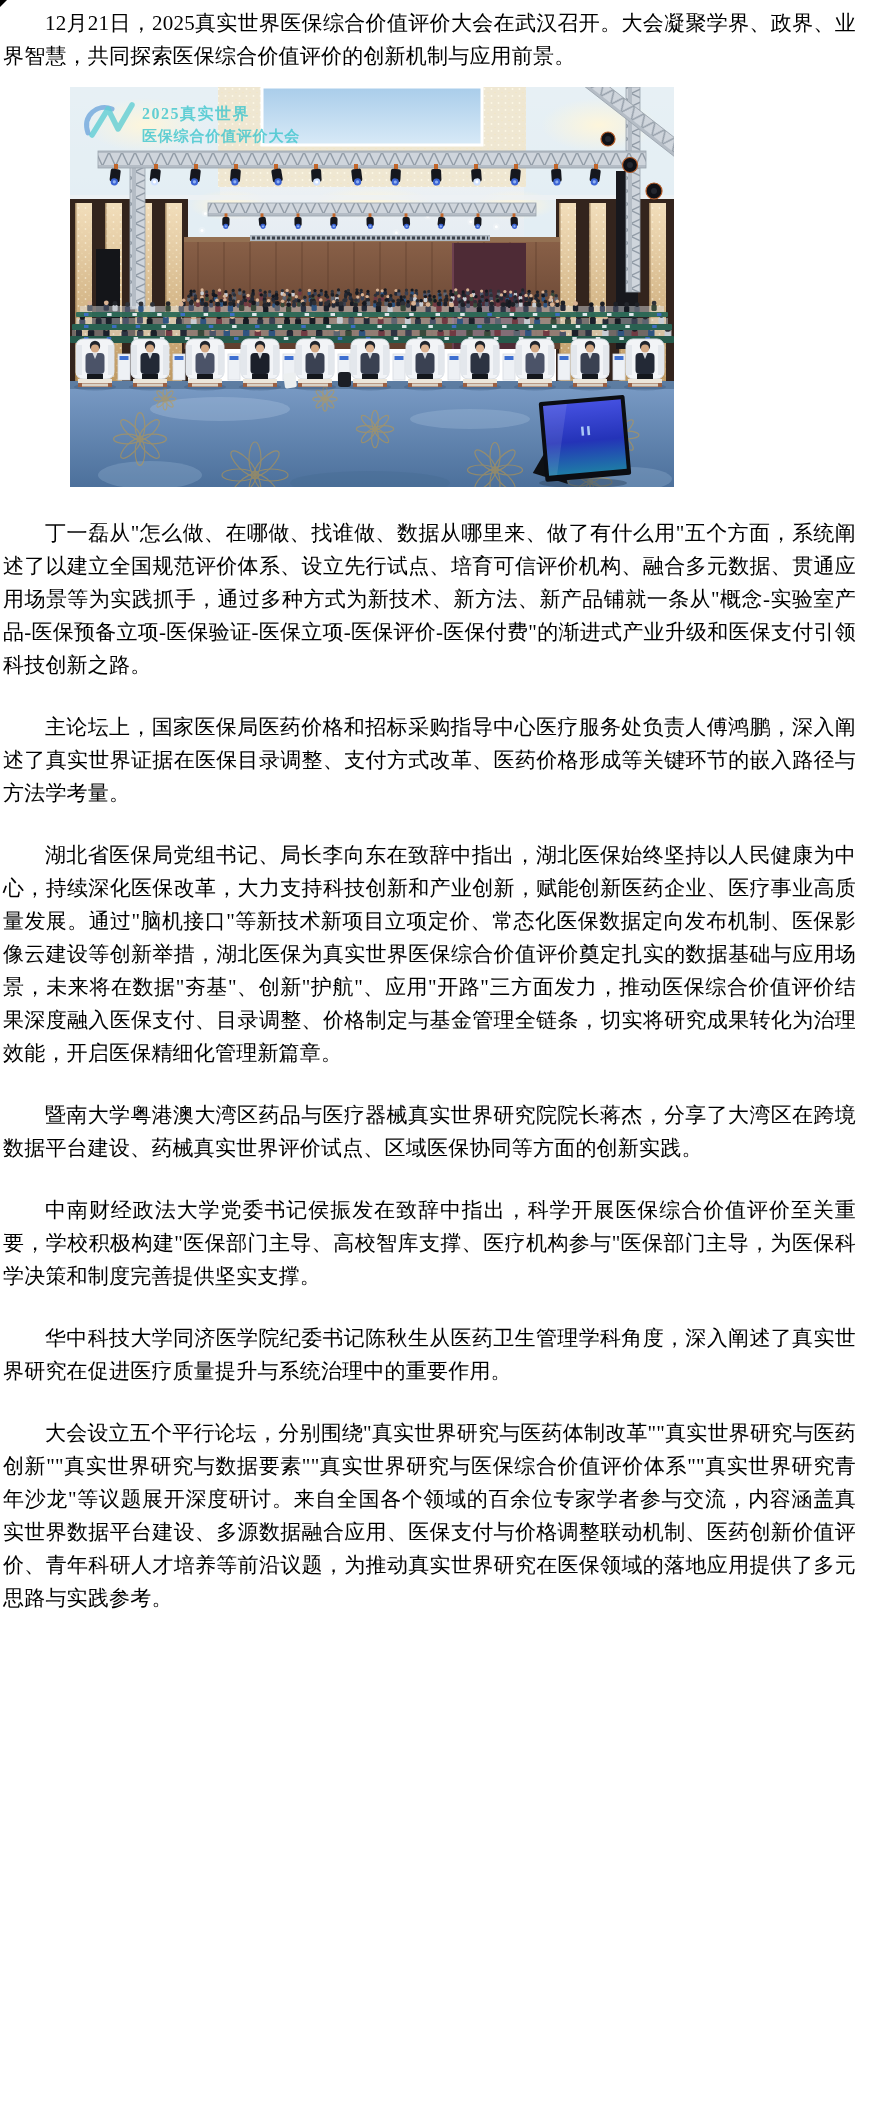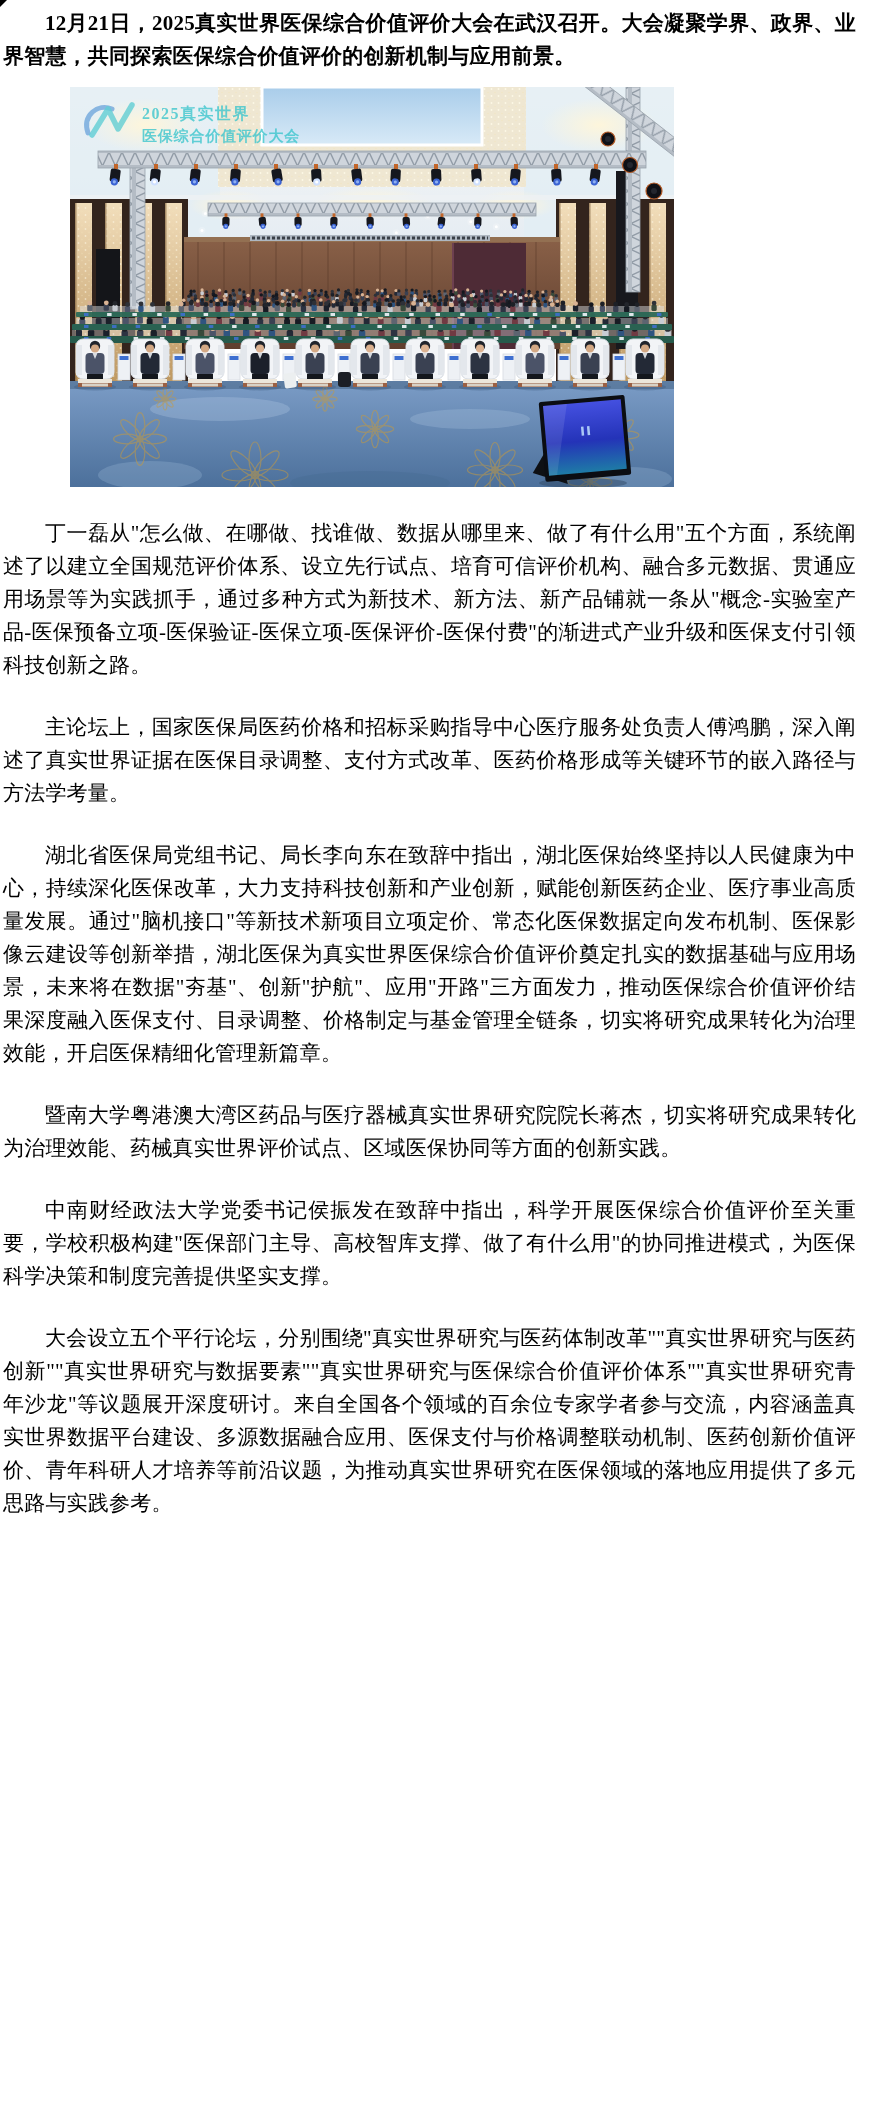--- a/index.html
+++ b/index.html
@@ -3,21 +3,21 @@
 <meta charset="utf-8">
 <style>
   html,body{margin:0;padding:0;background:#ffffff;}
   body{width:870px;min-height:2102px;position:relative;color:#000;
        font-family:"Liberation Serif",serif;}
   .corner-artifact{position:absolute;left:0;top:0;width:0;height:0;
        border-top:7px solid #000;border-right:7px solid transparent;}
   .article{padding:7px 14px 0 3px;}
   .article p{font-size:21px;line-height:33px;text-indent:42px;
        margin:0 0 29px 0;text-align:justify;letter-spacing:0.2px;}
-  .article p.first{margin-bottom:0;font-weight:bold;}
+  .article p.first{margin-bottom:0;}
   figure.photo{width:719px;margin:14px auto 30px auto;display:block;}
   figure.photo svg{display:block;}
 </style>
 </head>
 <body>
 
 <div class="corner-artifact"></div>
 
 <div class="article">
   <p class="first">12月21日，2025真实世界医保综合价值评价大会在武汉召开。大会凝聚学界、政界、业界智慧，共同探索医保综合价值评价的创新机制与应用前景。</p>
@@ -1322,17 +1322,18 @@
         </g>
         <text x="72" y="32" font-size="16" font-weight="bold" fill="#3ec6ce" letter-spacing="1.5">2025真实世界</text>
         <text x="72" y="54" font-size="15" font-weight="bold" fill="#3ec6ce" letter-spacing="0.8">医保综合价值评价大会</text>
       </g>
     </svg>
   </figure>
 
   <p>丁一磊从"怎么做、在哪做、找谁做、数据从哪里来、做了有什么用"五个方面，系统阐述了以建立全国规范评价体系、设立先行试点、培育可信评价机构、融合多元数据、贯通应用场景等为实践抓手，通过多种方式为新技术、新方法、新产品铺就一条从"概念-实验室产品-医保预备立项-医保验证-医保立项-医保评价-医保付费"的渐进式产业升级和医保支付引领科技创新之路。</p>
   <p>主论坛上，国家医保局医药价格和招标采购指导中心医疗服务处负责人傅鸿鹏，深入阐述了真实世界证据在医保目录调整、支付方式改革、医药价格形成等关键环节的嵌入路径与方法学考量。</p>
   <p>湖北省医保局党组书记、局长李向东在致辞中指出，湖北医保始终坚持以人民健康为中心，持续深化医保改革，大力支持科技创新和产业创新，赋能创新医药企业、医疗事业高质量发展。通过"脑机接口"等新技术新项目立项定价、常态化医保数据定向发布机制、医保影像云建设等创新举措，湖北医保为真实世界医保综合价值评价奠定扎实的数据基础与应用场景，未来将在数据"夯基"、创新"护航"、应用"开路"三方面发力，推动医保综合价值评价结果深度融入医保支付、目录调整、价格制定与基金管理全链条，切实将研究成果转化为治理效能，开启医保精细化管理新篇章。</p>
-  <p>暨南大学粤港澳大湾区药品与医疗器械真实世界研究院院长蒋杰，切实将研究成果转化为治理效能、药械真实世界评价试点、区域医保协同等方面的创新实践。</p>
-  <p>中南财经政法大学党委书记侯振发在致辞中指出，科学开展医保综合价值评价至关重要，学校积极构建"医保部门主导、高校智库支撑、做了有什么用"的协同推进模式，为医保科学决策和制度完善提供坚实支撑。</p>
+  <p>暨南大学粤港澳大湾区药品与医疗器械真实世界研究院院长蒋杰，分享了大湾区在跨境数据平台建设、药械真实世界评价试点、区域医保协同等方面的创新实践。</p>
+  <p>中南财经政法大学党委书记侯振发在致辞中指出，科学开展医保综合价值评价至关重要，学校积极构建"医保部门主导、高校智库支撑、医疗机构参与"医保部门主导，为医保科学决策和制度完善提供坚实支撑。</p>
+  <p>华中科技大学同济医学院纪委书记陈秋生从医药卫生管理学科角度，深入阐述了真实世界研究在促进医疗质量提升与系统治理中的重要作用。</p>
   <p>大会设立五个平行论坛，分别围绕"真实世界研究与医药体制改革""真实世界研究与医药创新""真实世界研究与数据要素""真实世界研究与医保综合价值评价体系""真实世界研究青年沙龙"等议题展开深度研讨。来自全国各个领域的百余位专家学者参与交流，内容涵盖真实世界数据平台建设、多源数据融合应用、医保支付与价格调整联动机制、医药创新价值评价、青年科研人才培养等前沿议题，为推动真实世界研究在医保领域的落地应用提供了多元思路与实践参考。</p>
 
 </div>
 
 </body></html>

